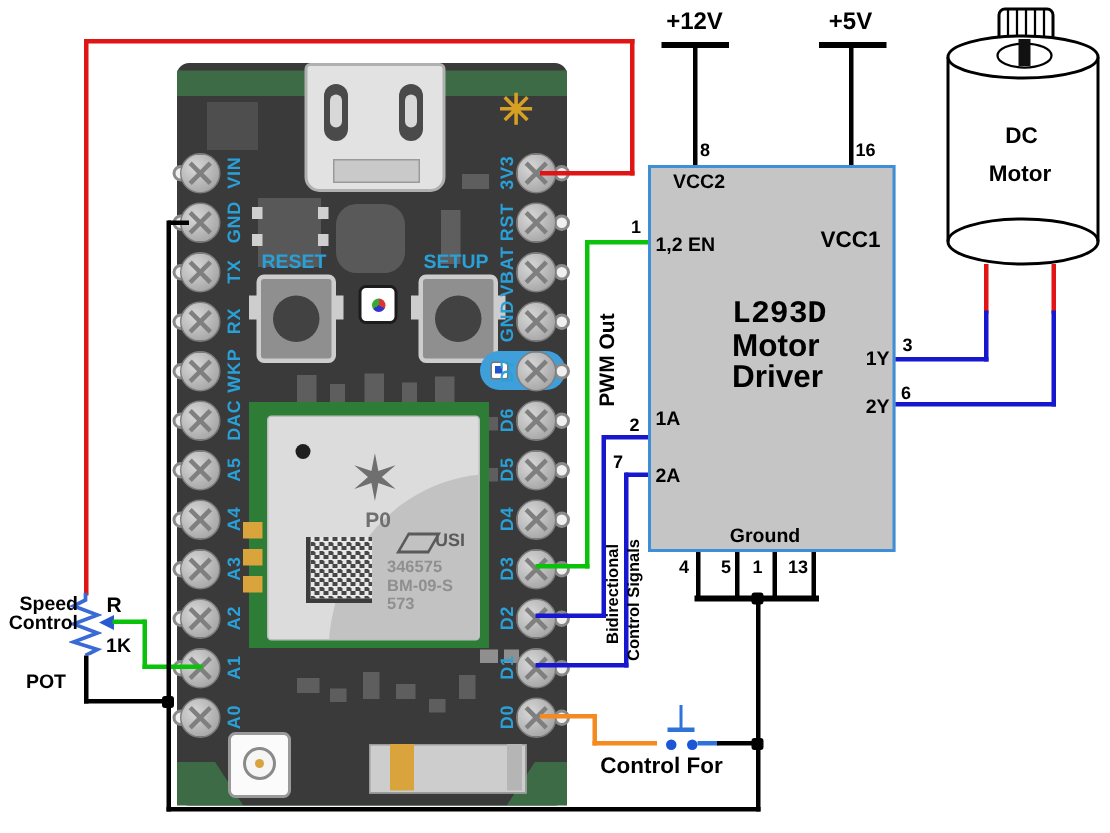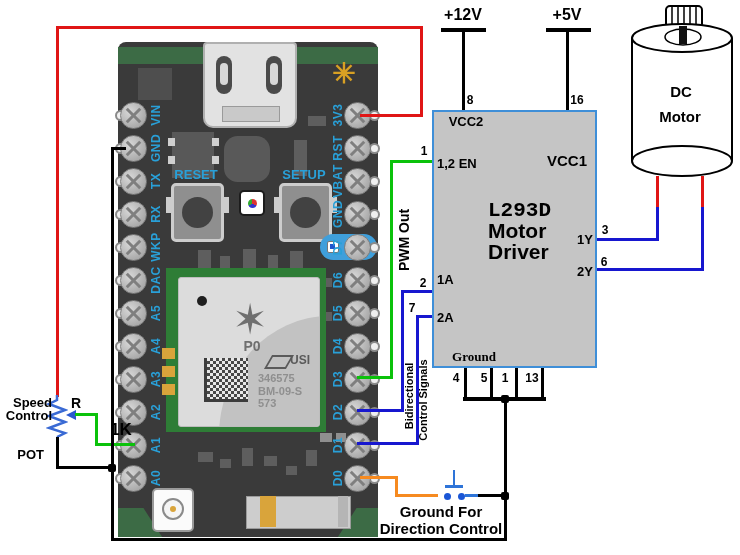--- a/index.html
+++ b/index.html
@@ -148,21 +148,21 @@
   <div class="t" style="left:424px;top:151px;font-size:12px;">1</div>
   <div class="t tl" style="left:437px;top:163px;font-size:13px;">1,2 EN</div>
   <div class="t" style="left:423px;top:283px;font-size:12px;">2</div>
   <div class="t tl" style="left:437px;top:279px;font-size:13px;">1A</div>
   <div class="t" style="left:412px;top:308px;font-size:12px;">7</div>
   <div class="t tl" style="left:437px;top:317px;font-size:13px;">2A</div>
   <div class="t tr" style="left:593px;top:239px;font-size:13px;">1Y</div>
   <div class="t" style="left:605px;top:230px;font-size:12px;">3</div>
   <div class="t tr" style="left:593px;top:271px;font-size:13px;text-align:center;">2Y</div>
   <div class="t" style="left:604px;top:262px;font-size:12px;">6</div>
-  <div class="t" style="left:474px;top:357px;font-size:13px;font-family:Liberation Serif, serif;">Ground</div>
+  <div class="t" style="left:510px;top:357px;font-size:13px;">Ground</div>
   <div class="t" style="left:456px;top:378px;font-size:12px;">4</div>
   <div class="t" style="left:484px;top:378px;font-size:12px;">5</div>
   <div class="t" style="left:505px;top:378px;font-size:12px;">1</div>
   <div class="t" style="left:532px;top:378px;font-size:12px;">13</div>
 
   <div>
     <div class="t" style="left:463px;top:15px;font-size:16px;">+12V</div>
     <div class="w blk h4" style="left:441px;top:28px;width:45px;"></div>
     <div class="w blk v3" style="left:462px;top:30px;height:80px;"></div>
     <div class="t" style="left:470px;top:100px;font-size:12px;">8</div>
@@ -205,21 +205,21 @@
   </div>
 
   <svg width="22" height="42" viewBox="0 0 22 42" style="position:absolute;left:46px;top:395px;z-index:5;">
     <path d="M11 0 V5 L3 9 L19 15 L3 21 L19 27 L3 33 L19 38 L11 42" fill="none" stroke="#3a6ad4" stroke-width="2.5"></path>
   </svg>
   <div style="position:absolute;left:66px;top:410px;width:0;height:0;border-top:5px solid transparent;border-bottom:5px solid transparent;border-right:10px solid #2a58d0;z-index:5;"></div>
   <div class="t tr" style="left:52px;top:402px;font-size:13px;">Speed</div>
   <div class="t tr" style="left:52px;top:415px;font-size:13px;">Control</div>
   <div class="t tr" style="left:44px;top:454px;font-size:13px;">POT</div>
   <div class="t" style="left:76px;top:403px;font-size:14px;">R</div>
-  <div class="t" style="left:79px;top:430px;font-size:17px;margin-left:42px;">1K</div>
+  <div class="t" style="left:79px;top:430px;font-size:13px;">1K</div>
 
   <div>
     <div class="w grn h3" style="left:75px;top:413px;width:22px;"></div>
     <div class="w grn v3" style="left:95px;top:413px;height:33px;"></div>
     <div class="w grn h3" style="left:95px;top:443px;width:40px;"></div>
   </div>
 
   <div>
     <div class="w blk h3" style="left:112px;top:147px;width:14px;"></div>
     <div class="w blk v3" style="left:111px;top:147px;height:394px;"></div>
@@ -259,22 +259,21 @@
   </div>
 
   <div>
     <div class="w swb" style="left:453px;top:470px;width:2px;height:17px;"></div>
     <div class="w swb" style="left:445px;top:485px;width:18px;height:3px;"></div>
     <div class="cdot" style="left:444px;top:493px;"></div>
     <div class="cdot" style="left:458px;top:493px;"></div>
     <div class="w swb h3" style="left:465px;top:494px;width:14px;"></div>
     <div class="w blk h3" style="left:478px;top:494px;width:28px;"></div>
   </div>
-  <div class="t" style="left:441px;top:511px;font-size:15px;">Ground For</div>
-  <div class="t" style="left:441px;top:528px;font-size:15px;">Direction Control</div>
+  <div class="t" style="left:441px;top:511px;font-size:15px;">Control For</div>
 
   <div class="t rot" style="left:404px;top:240px;font-size:14px;">PWM Out</div>
   <div class="t rot" style="left:409px;top:396px;font-size:11px;">Bidirectional</div>
   <div class="t rot" style="left:423px;top:400px;font-size:11px;">Control Signals</div>
 
 <div class="hole" style="left: 114.5px; top: 109.5px;"></div>
     <div class="pinc" style="left: 119.5px; top: 101.5px;"></div>
     <div class="plabel" style="left: 156px; top: 115px;">VIN</div>
     <div class="hole" style="left: 114.5px; top: 142.5px;"></div>
     <div class="pinc" style="left: 119.5px; top: 134.5px;"></div>

